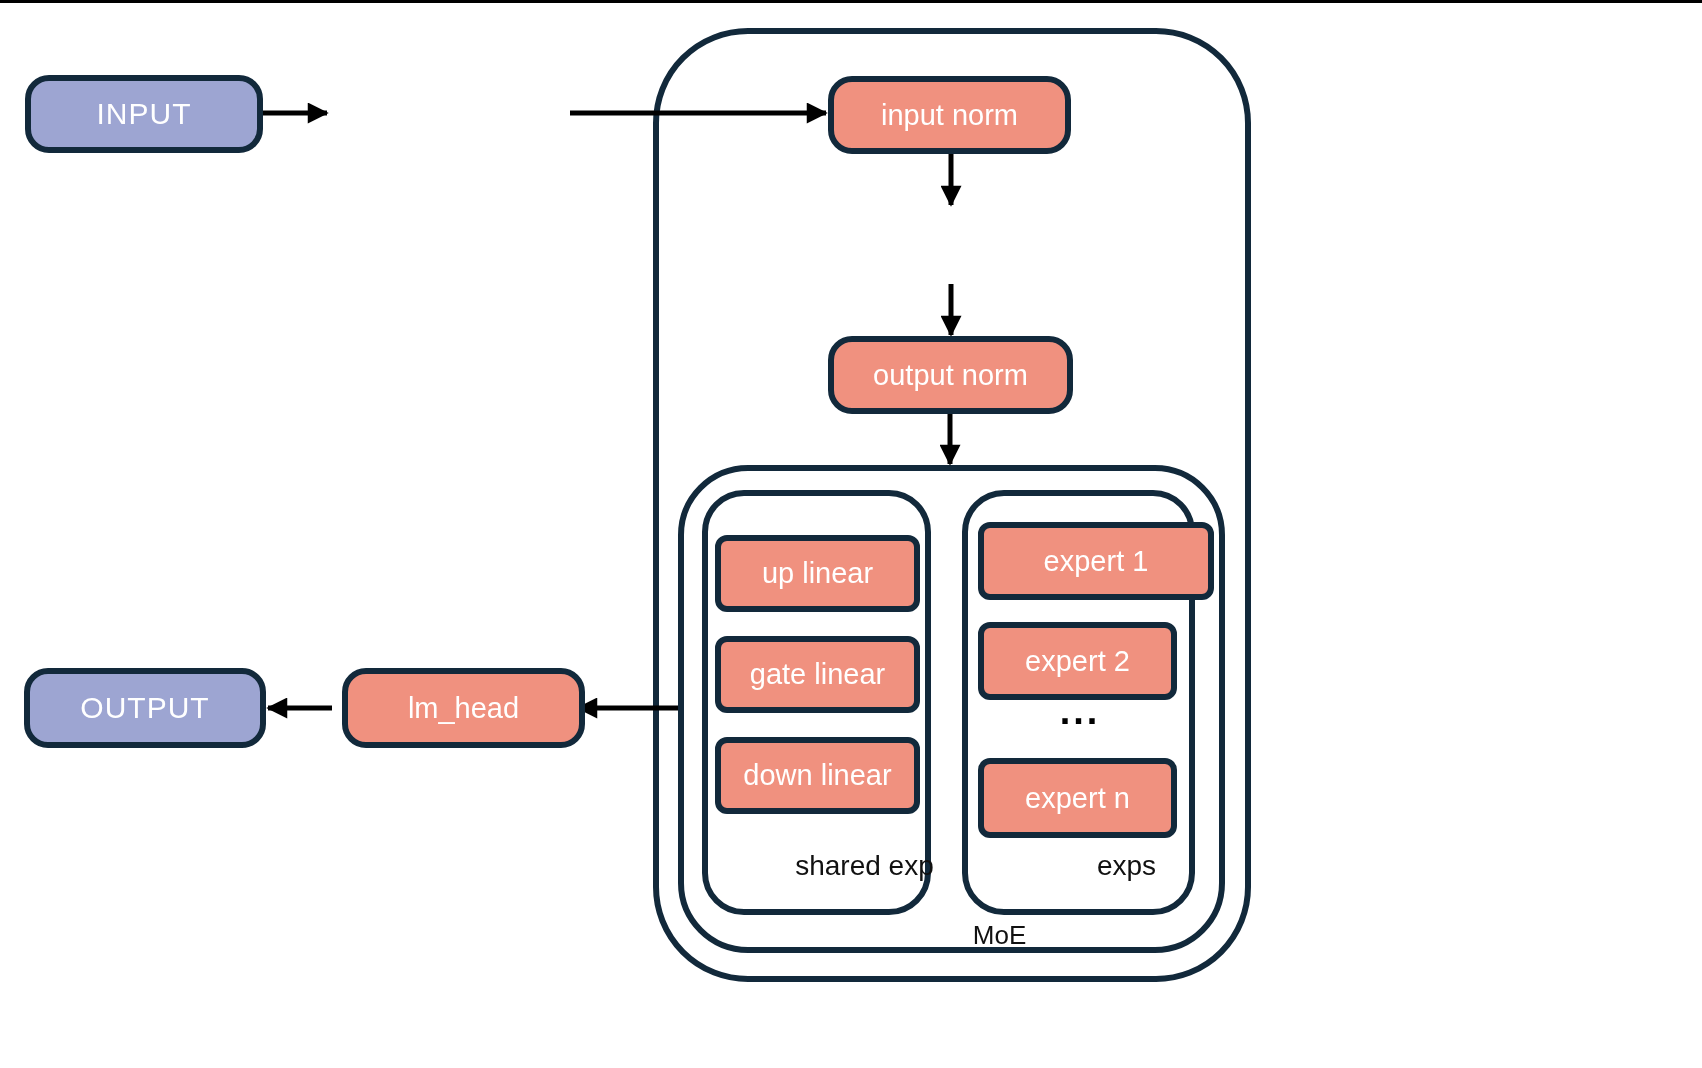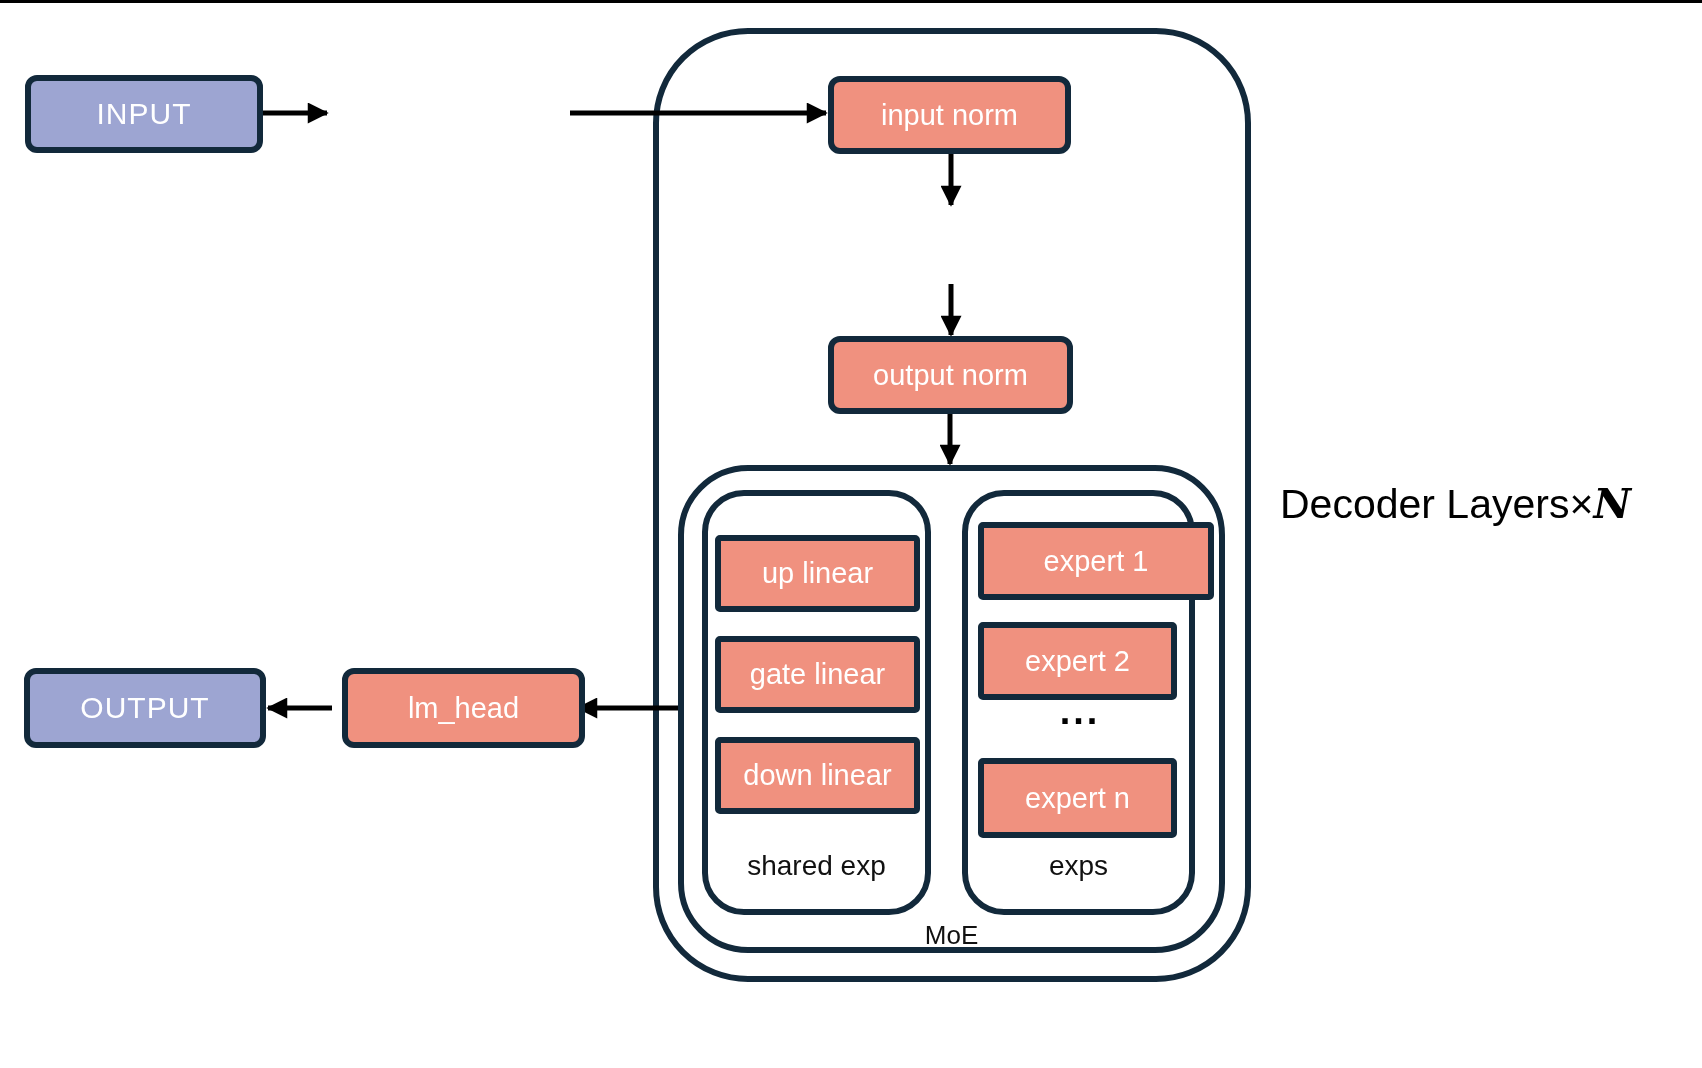--- a/index.html
+++ b/index.html
@@ -23,32 +23,32 @@
     background:#000;
   }
   .group{
     position:absolute;box-sizing:border-box;
     border:6px solid var(--outline);
     background:transparent;
   }
   .node{
     position:absolute;box-sizing:border-box;
     border:6px solid var(--outline);
-    border-radius:12px;
+    border-radius:24px;
     display:flex;align-items:center;justify-content:center;
     color:#ffffff;font-size:29px;line-height:1;
     white-space:nowrap;
   }
   .salmon{background:var(--salmon);}
   .purple{background:var(--purple);}
   .io{font-size:30px;letter-spacing:1px;}
-  .small{border-radius:5px;}
+  .small{border-radius:12px;}
   .grp-label{
     position:absolute;color:var(--label);font-size:28px;line-height:1;
-    text-align:center;white-space:nowrap;
+    text-align:center;white-space:nowrap;padding-left:48px;
   }
   .moe-label{font-size:26px;}
   .decoder-label{
     position:absolute;left:1280px;top:484px;
     color:#000;font-size:41px;line-height:1;white-space:nowrap;
   }
   .decoder-label .nvar{
     font-family:"DejaVu Serif",serif;
     font-style:italic;font-weight:bold;
   }
@@ -104,17 +104,14 @@
   <div class="ellipsis">...</div>
   <div class="node salmon small" style="left:978px;top:758px;width:199px;height:80px;">expert n</div>
 
   <div class="node salmon" style="left:342px;top:668px;width:243px;height:80px;">lm_head</div>
   <div class="node purple io" style="left:24px;top:668px;width:242px;height:80px;">OUTPUT</div>
 
   <div class="grp-label" style="left:702px;top:852px;width:229px;">shared exp</div>
   <div class="grp-label" style="left:962px;top:852px;width:233px;">exps</div>
   <div class="grp-label moe-label" style="left:678px;top:922px;width:547px;">MoE</div>
 
-  <div class="decoder-label">
-    <span>Decoder Layers×</span><span class="nvar">N</span>
-  </div>
 
 </div>
 
 </body></html>

